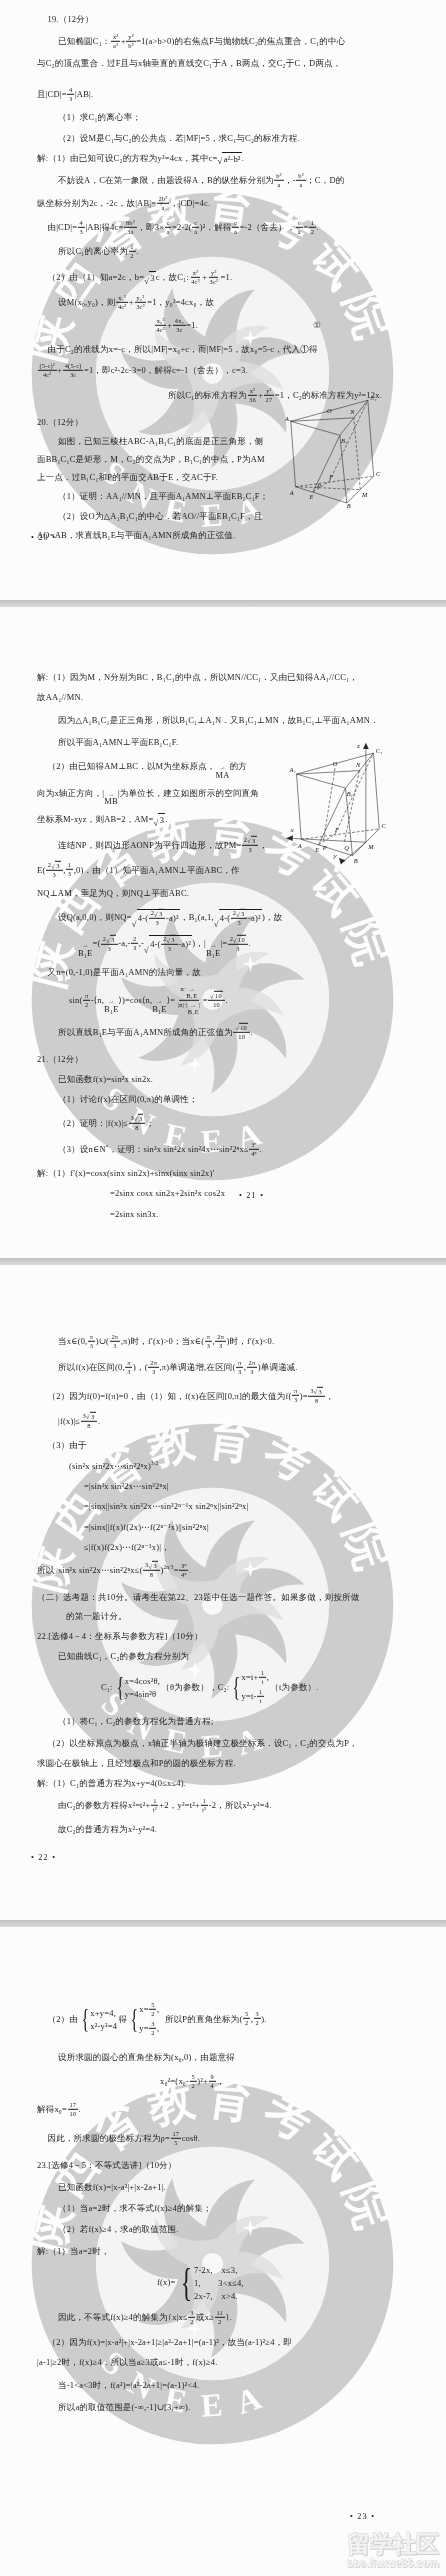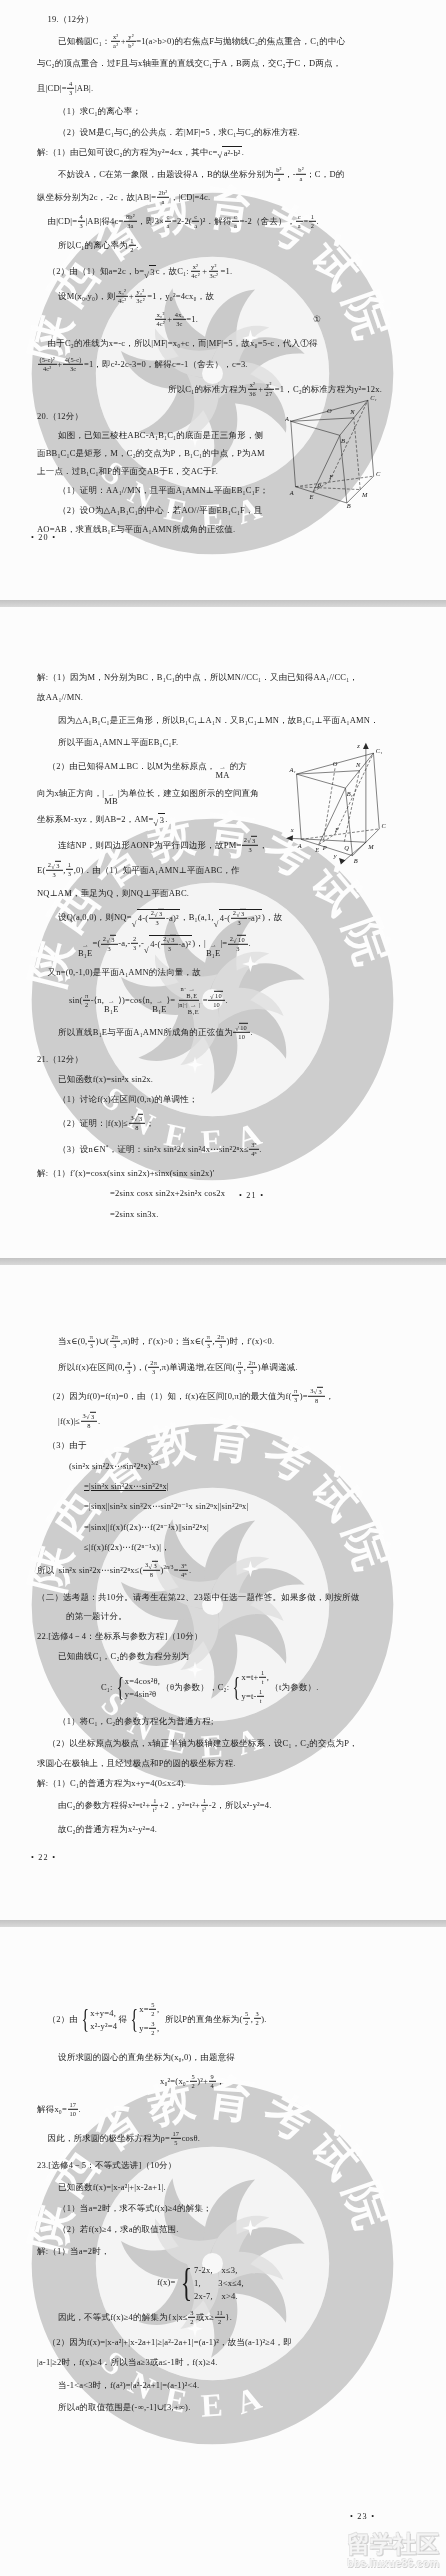--- a/index.html
+++ b/index.html
@@ -103,21 +103,21 @@
     <div class="content" id="content-1">
         <div class="line" style="margin-left: 10.5px; margin-top: 0px;">19.（12分）</div>
         <div class="line" style="margin-left: 21px; margin-top: 8.2px;">已知椭圆C₁：<span class="frac">
             <span class="fn">x²</span>
             <span class="fd">a²</span>
           </span>+<span class="frac">
             <span class="fn">y²</span>
             <span class="fd">b²</span>
           </span>=1(a&gt;b&gt;0)的右焦点F与抛物线C₂的焦点重合，C₁的中心</div>
         <div class="line" style="margin-left: 0px; margin-top: 5.8px;">与C₂的顶点重合．过F且与x轴垂直的直线交C₁于A，B两点，交C₂于C，D两点，</div>
-        <div class="line" style="margin-left: 0px; margin-top: 11px;">且|CD|=<span class="frac">
+        <div class="line" style="margin-left: 0px; margin-top: 17px;">且|CD|=<span class="frac">
             <span class="fn">4</span>
             <span class="fd">3</span>
           </span>|AB|.</div>
         <div class="line" style="margin-left: 21px; margin-top: 7px;">（1）求C₁的离心率；</div>
         <div class="line" style="margin-left: 21px; margin-top: 7px;">（2）设M是C₁与C₂的公共点．若|MF|=5，求C₁与C₂的标准方程.</div>
         <div class="line" style="margin-left: 0px; margin-top: 7px;">解:（1）由已知可设C₂的方程为y²=4cx，其中c=<span class="sqrt">
             <span class="rs">√</span>
             <span class="rad">a²-b²</span>
           </span>.</div>
         <div class="line" style="margin-left: 21px; margin-top: 7px;">不妨设A，C在第一象限，由题设得A，B的纵坐标分别为<span class="frac">
@@ -447,21 +447,21 @@
           </span>，</div>
         <div class="line" style="margin-left: 21px; margin-top: 7px;">|f(x)|≤<span class="frac">
             <span class="fn">3<span class="sqrt">
                 <span class="rs">√</span>
                 <span class="rad">3</span>
               </span></span>
             <span class="fd">8</span>
           </span>.</div>
         <div class="line" style="margin-left: 10.5px; margin-top: 8.2px;">（3）由于</div>
         <div class="line" style="margin-left: 32px; margin-top: 7px;">(sin²x sin²2x⋯sin²2ⁿx)<sup>3/2</sup></div>
-        <div class="line" style="margin-left: 47px; margin-top: 7px; text-decoration: underline;">=|sin³x sin³2x⋯sin³2ⁿx|</div>
+        <div class="line" style="margin-left: 47px; margin-top: 7px;">=|sin³x sin³2x⋯sin³2ⁿx|</div>
         <div class="line" style="margin-left: 47px; margin-top: 7px;">=|sinx||sin²x sin³2x⋯sin³2ⁿ⁻¹x sin2ⁿx||sin²2ⁿx|</div>
         <div class="line" style="margin-left: 47px; margin-top: 7px;">=|sinx||f(x)f(2x)⋯f(2ⁿ⁻¹x)||sin²2ⁿx|</div>
         <div class="line" style="margin-left: 47px; margin-top: 7px;">≤|f(x)f(2x)⋯f(2ⁿ⁻¹x)|，</div>
         <div class="line" style="margin-left: 0px; margin-top: 8.2px;">所以 sin²x sin²2x⋯sin²2ⁿx≤(<span class="frac">
             <span class="fn">3<span class="sqrt">
                 <span class="rs">√</span>
                 <span class="rad">3</span>
               </span></span>
             <span class="fd">8</span>
           </span>)<sup>2n/3</sup>=<span class="frac">

